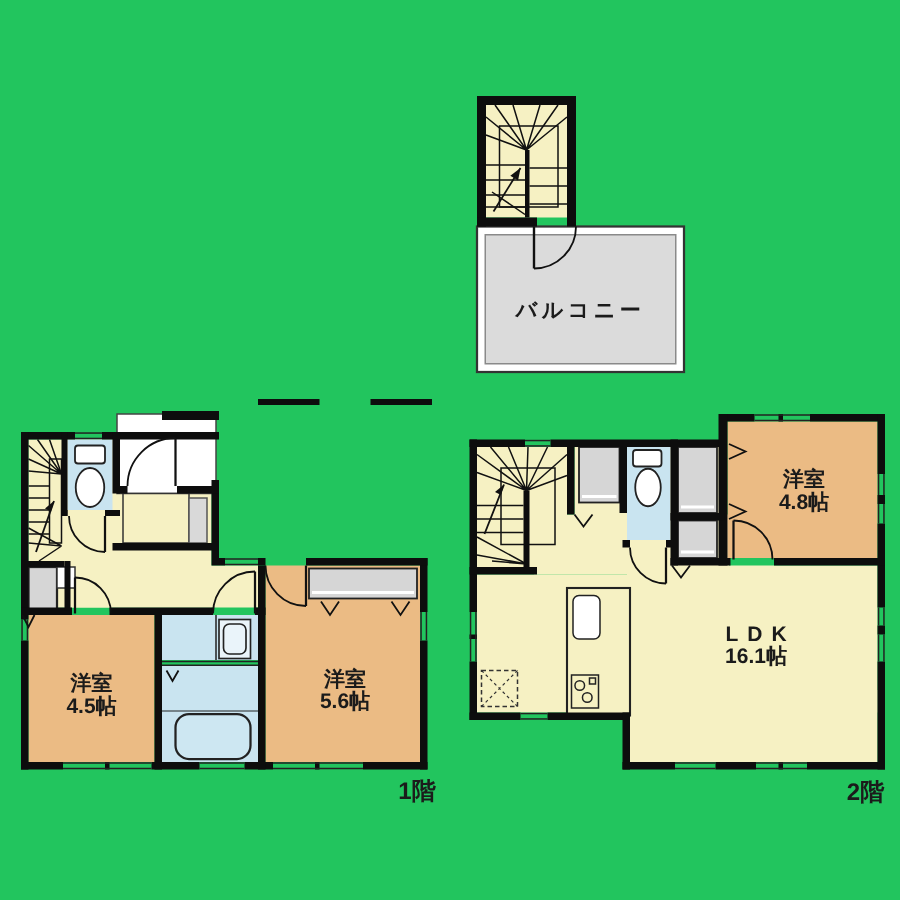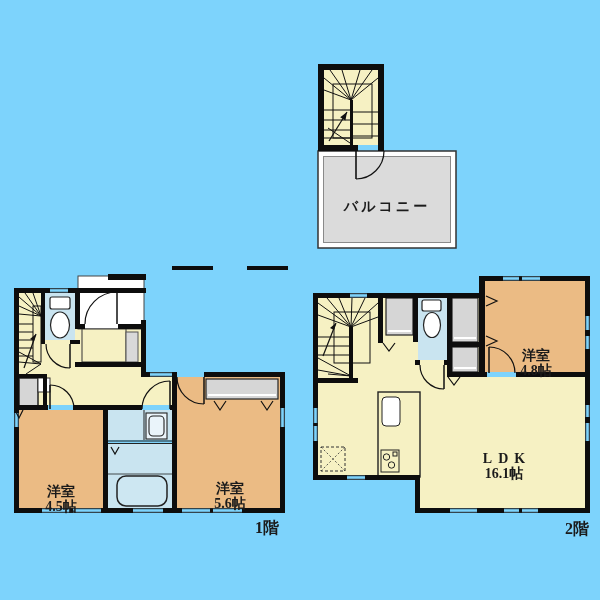--- a/index.html
+++ b/index.html
@@ -1,21 +1,21 @@
 <!DOCTYPE html>
 <html style="--room-yellow: #F6F1C3; --room-orange: #EBBB84; --water-blue: #C9E4F0; --tub-blue: #CDE7F2; --balcony-gray: #DBDBDB; --closet-gray: #D6D6D6; --counter-gray: #D9D9D9; --wall-black: #0d0d0d; --text: #1b1b1b;"><head>
 <meta charset="utf-8">
 <style>
   html,body{margin:0;padding:0;background:#fff;}
-  .canvas{position:relative;width:600px;height:600px;background:#7dd3fc;overflow:hidden;
-          font-family:Liberation Serif, serif;color:var(--text,#1b1b1b);}
+  .canvas{position:relative;width:600px;height:600px;background:#22c55e;overflow:hidden;
+          font-family:Liberation Sans, sans-serif;color:var(--text,#1b1b1b);}
   .plan-svg{position:absolute;left:0;top:0;}
   .lbl{position:absolute;transform:translate(-50%,-50%);text-align:center;white-space:nowrap;
        font-weight:600;color:var(--text,#1b1b1b);}
-  .room-lbl{font-size:14px;line-height:15px;margin-top:36px;}
+  .room-lbl{font-size:14px;line-height:15px;}
   .room-lbl .l1{display:block;}
   .room-lbl .l2{display:block;}
   .ldk-l1{letter-spacing:6px;margin-right:-6px;}
   .balcony-lbl{font-size:14px;letter-spacing:3px;margin-right:-3px;font-weight:600;}
   .floor-lbl{font-size:16px;font-weight:600;}
 </style>
 </head>
 <body>
 
 <div class="canvas">
@@ -312,16 +312,16 @@
 <div class="lbl room-lbl" style="left:536px;top:327px;">
   <span class="l1">洋室</span>
   <span class="l2">4.8帖</span>
 </div>
 
 <div class="lbl room-lbl" style="left:504px;top:430px;">
   <span class="l1 ldk-l1">LDK</span>
   <span class="l2">16.1帖</span>
 </div>
 
-<div class="lbl floor-lbl" style="left:267px;top:528px;">1階</div>
+<div class="lbl floor-lbl" style="left:278px;top:528px;">1階</div>
 <div class="lbl floor-lbl" style="left:577px;top:529px;">2階</div>
 
 </div>
 
 </body></html>

